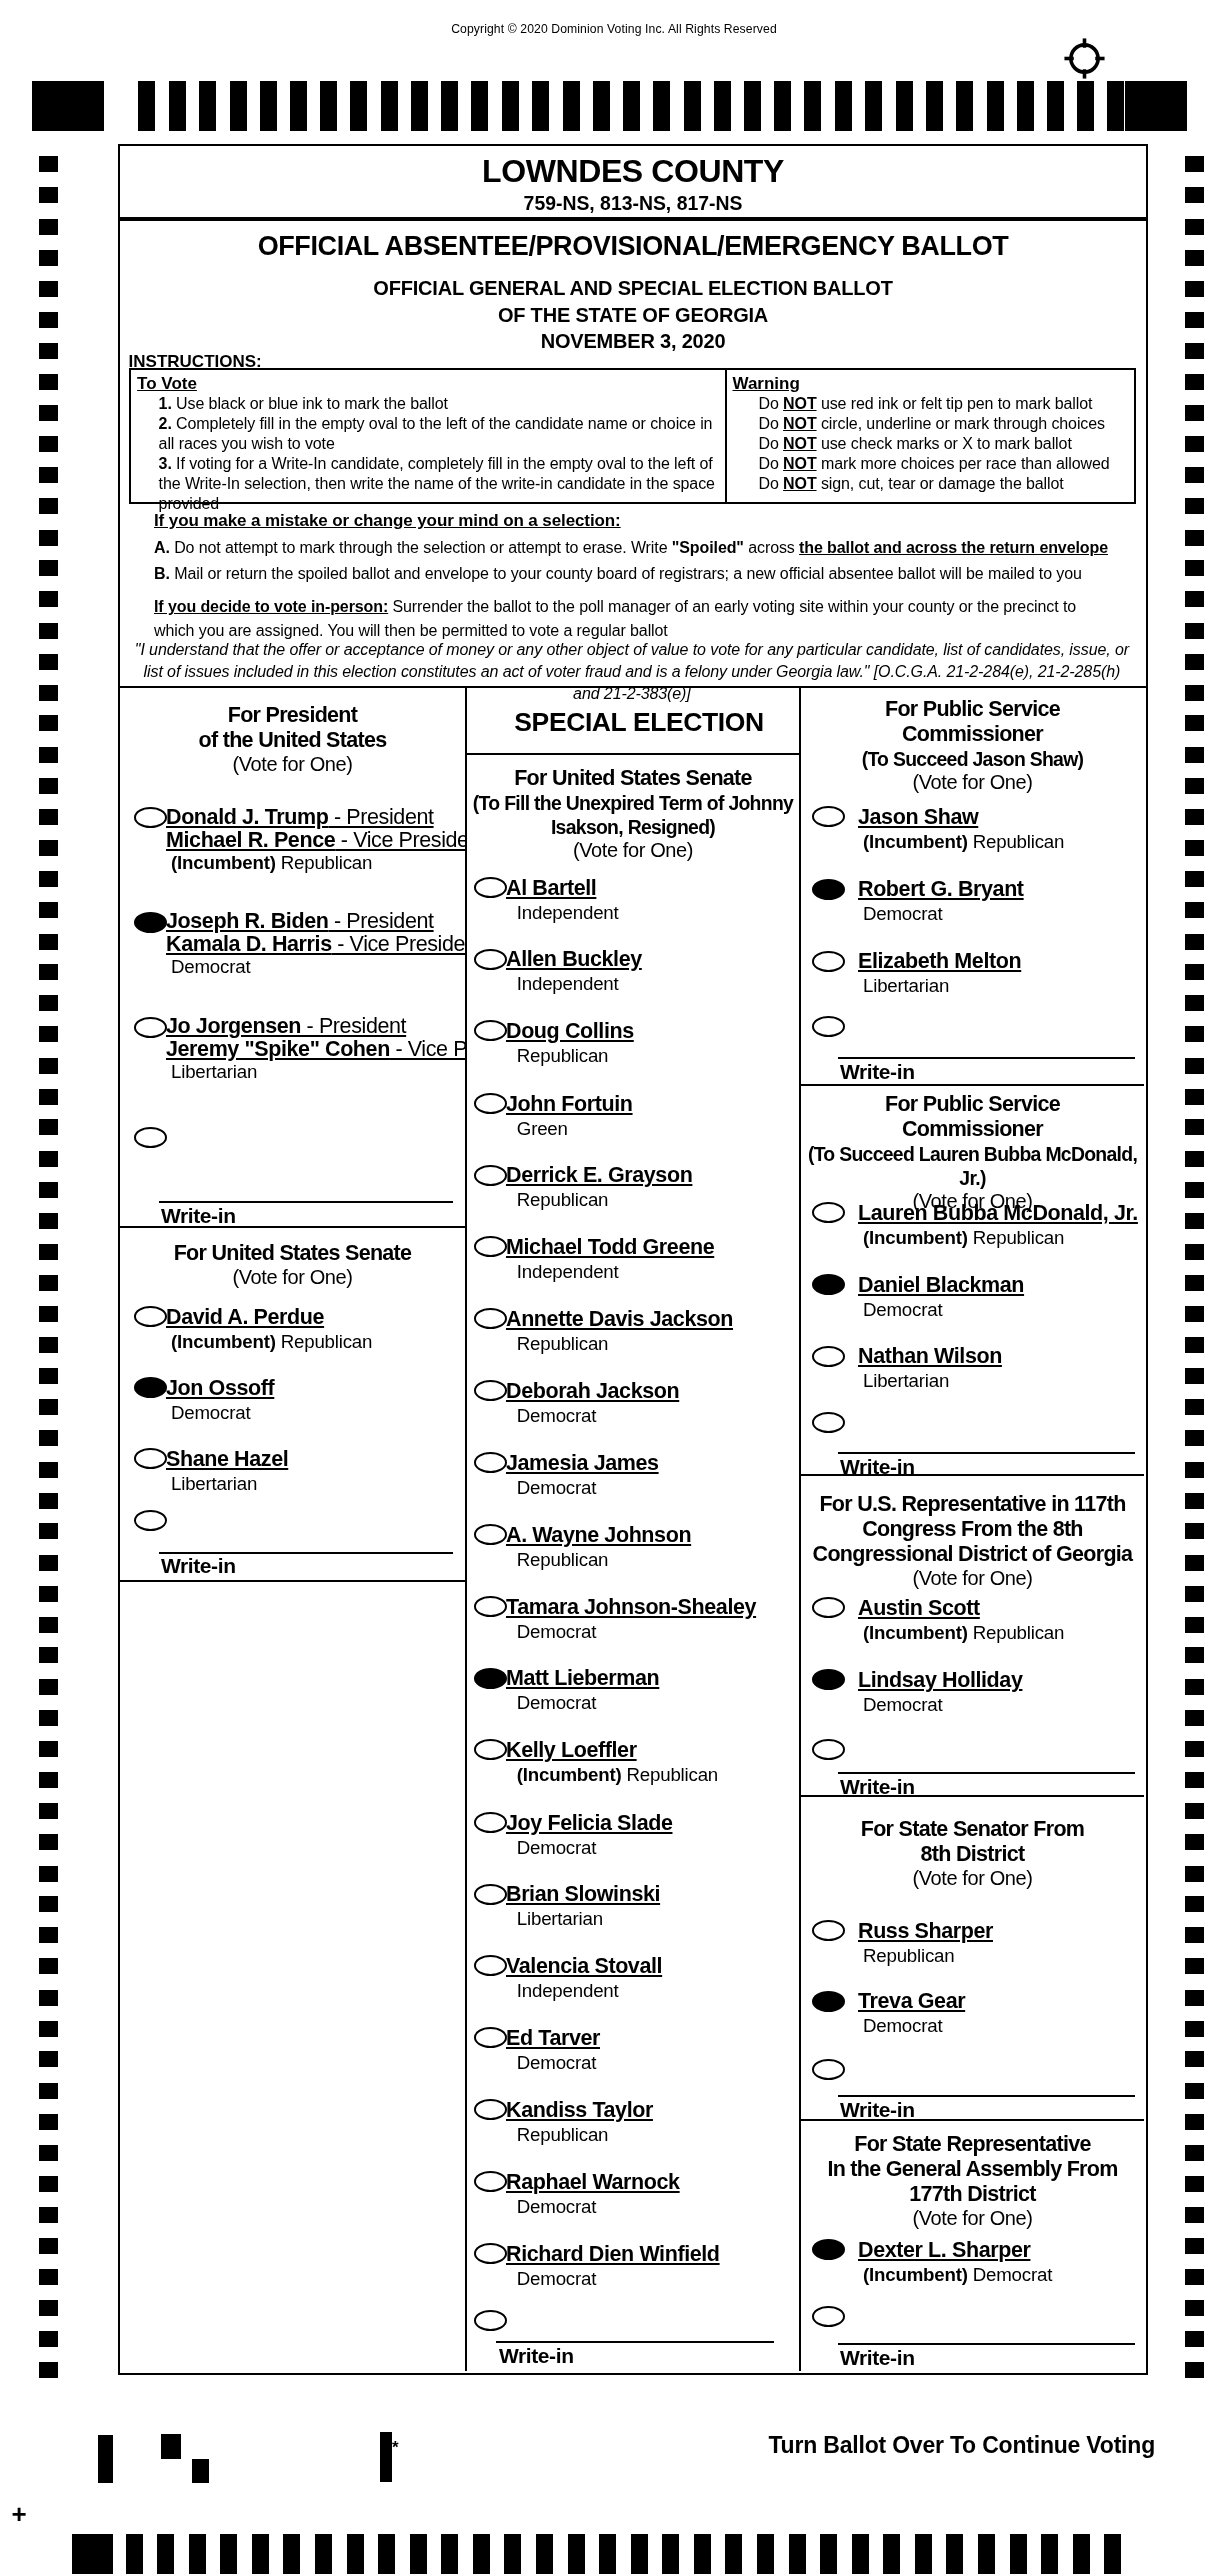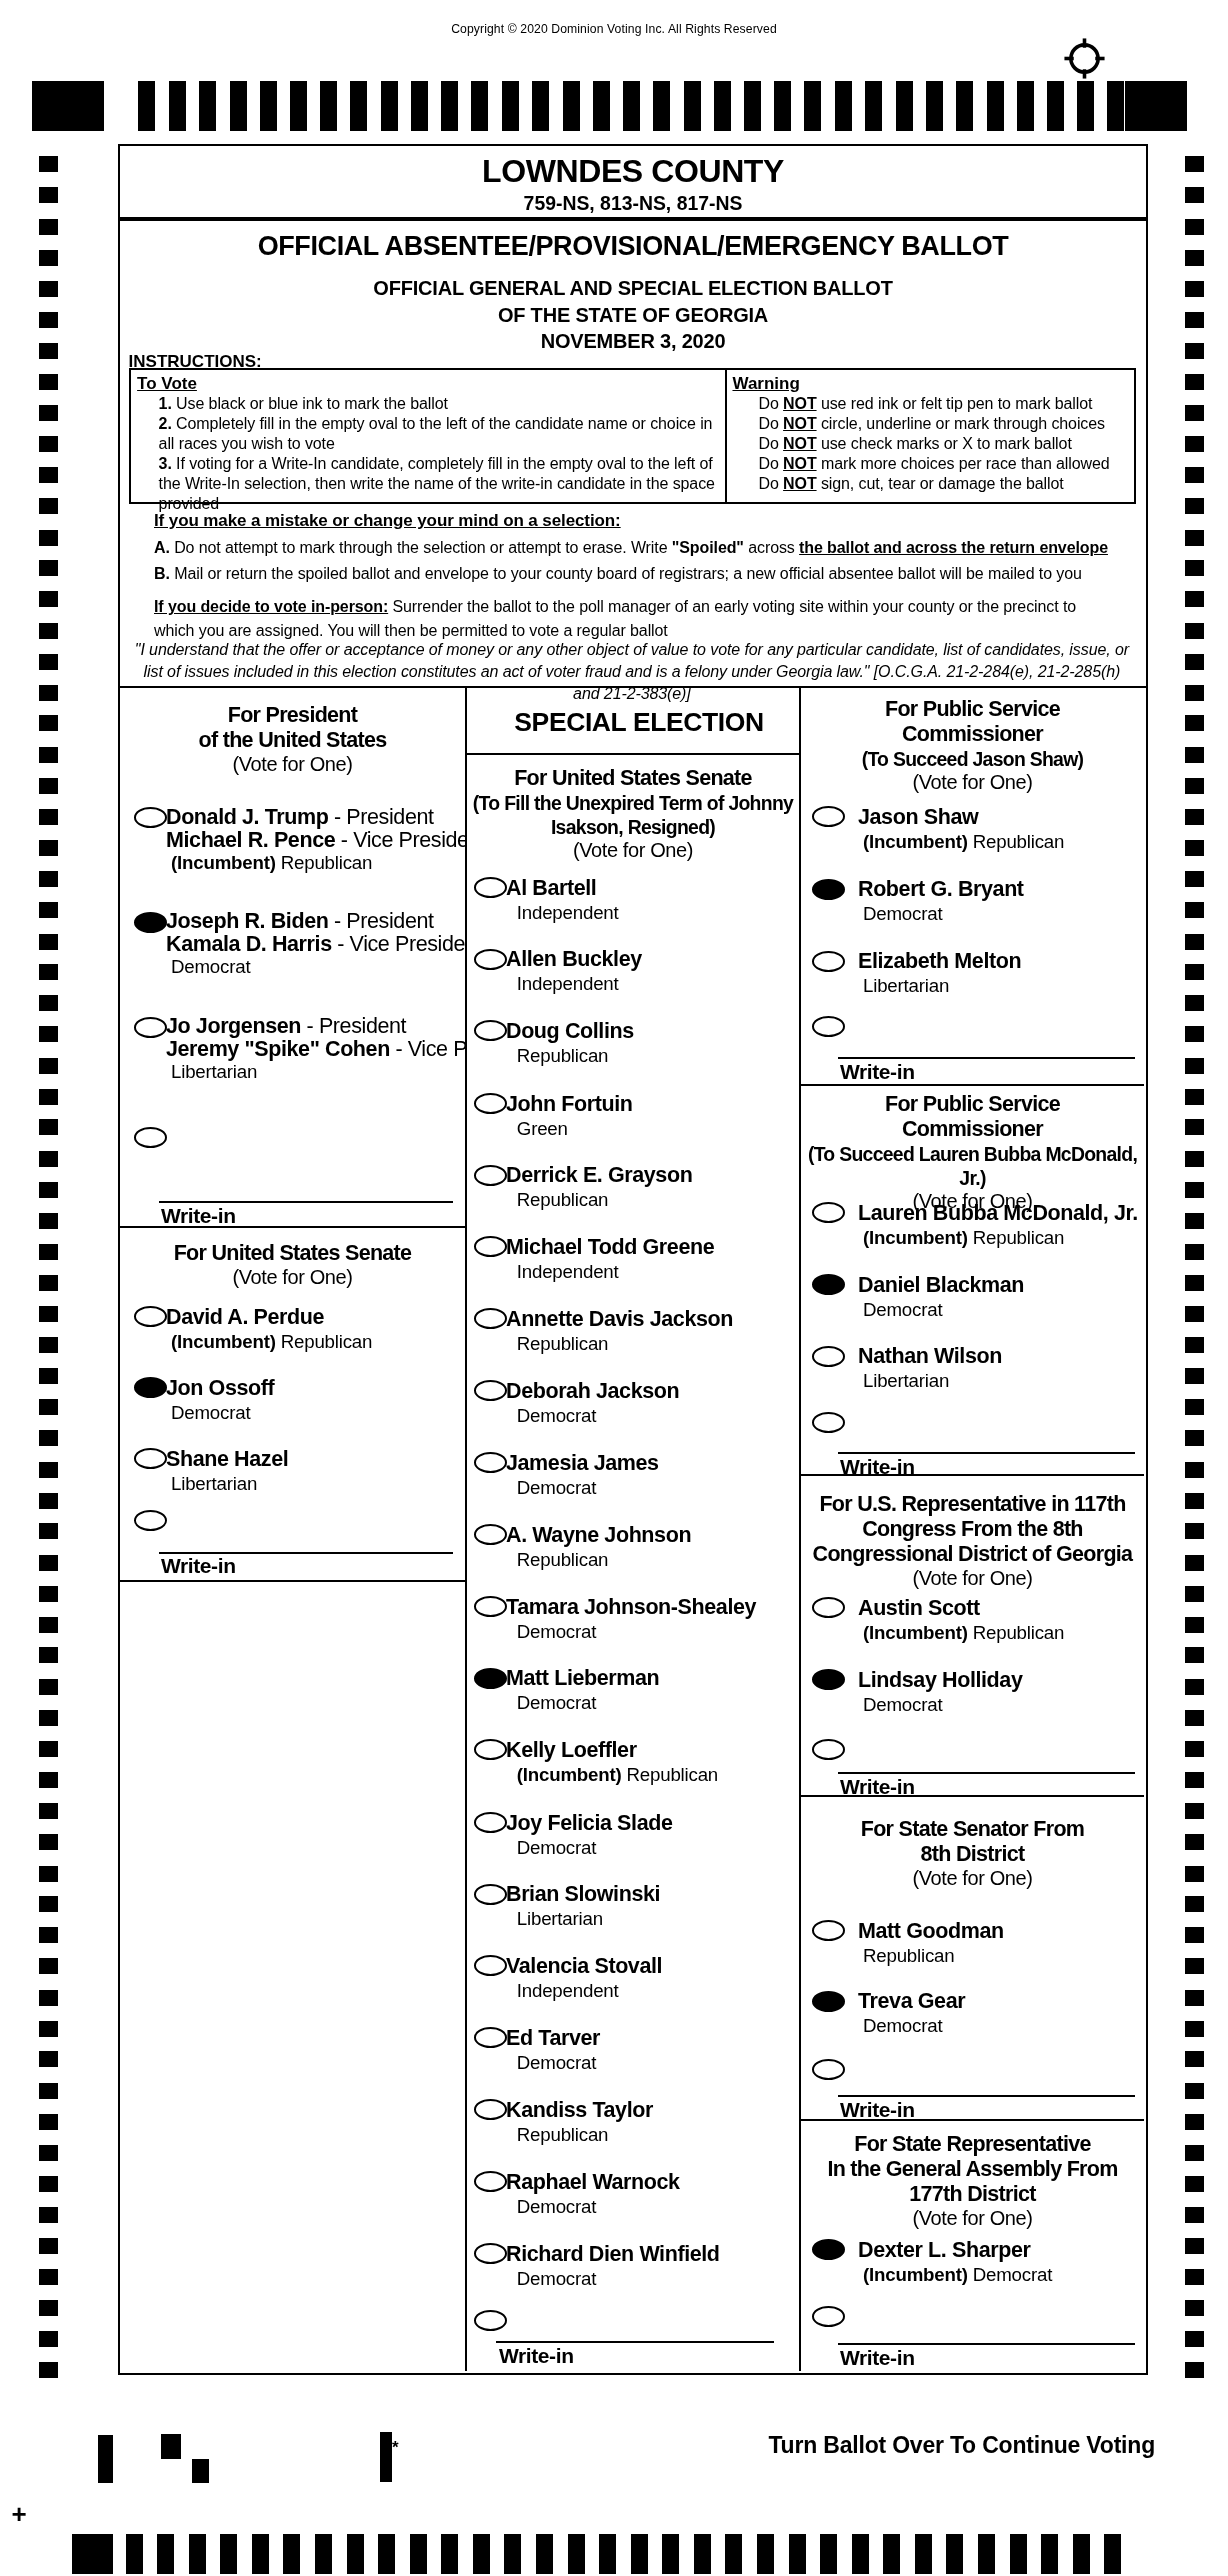--- a/index.html
+++ b/index.html
@@ -43,21 +43,21 @@
           letter-spacing:-0.4px;padding-left:12px;}
   .race{position:absolute;border-bottom:2.9px solid #000;box-sizing:border-box;overflow:hidden;}
   .race.nb{border-bottom:none;}
   .rtitle{font-weight:bold;font-size:21.5px;line-height:25px;letter-spacing:-0.7px;text-align:center;}
   .rsub{font-size:19.4px;line-height:24px;letter-spacing:-0.7px;text-align:center;font-weight:bold;}
   .rvote{font-size:20px;line-height:22px;text-align:center;letter-spacing:-0.4px;}
   .oval{position:absolute;width:33px;height:21px;border:2.2px solid #000;border-radius:50%;
         box-sizing:border-box;background:#fff;}
   .oval.filled{background:#000;}
   .ctext{position:absolute;}
-  .cname{font-size:21.5px;line-height:24.4px;letter-spacing:-0.4px;white-space:nowrap;}
+  .cname{font-size:21.5px;line-height:24.4px;letter-spacing:-0.4px;white-space:nowrap;text-decoration:underline;}
   .pres .cname{line-height:23px;}
   .nbold{font-weight:bold;}
   .crole{font-weight:normal;}
   .cparty{font-size:18.7px;line-height:21.5px;margin-top:1.4px;letter-spacing:-0.2px;white-space:nowrap;}
   .pres .cparty{margin-top:0px;}
   .inc{font-weight:bold;}
   .wline{position:absolute;border-top:2.2px solid #000;}
   .wlabel{position:absolute;font-weight:bold;font-size:21px;letter-spacing:-0.4px;}
   .turn{position:absolute;right:73px;top:2432px;font-size:23px;font-weight:bold;
         letter-spacing:-0.2px;}
@@ -583,21 +583,21 @@
         <div class="wlabel" style="left: 39px; top: 299px;">Write-in</div>
       </div>
       <div class="race" style="left: 681px; top: 1109px; width: 343px; height: 324px;">
         <div class="rhead" style="padding-top: 20px;">
           <div class="rtitle">For State Senator From</div>
           <div class="rtitle">8th District</div>
           <div class="rvote">(Vote for One)</div>
         </div>
         <div class="oval" style="left: 10.8px; top: 123px;"></div>
         <div class="ctext" style="left: 57px; top: 122px;">
-          <div class="cname"><span class="nbold">Matt Goodman</span></div>
+          <div class="cname"><span class="nbold">Russ Sharper</span></div>
           <div class="cparty" style="padding-left: 5px;"><span>Republican</span></div>
         </div>
         <div class="oval filled" style="left: 10.8px; top: 194px;"></div>
         <div class="ctext" style="left: 57px; top: 192px;">
           <div class="cname"><span class="nbold">Treva Gear</span></div>
           <div class="cparty" style="padding-left: 5px;"><span>Democrat</span></div>
         </div>
         <div class="oval" style="left: 10.8px; top: 262px;"></div>
         <div class="wline" style="left: 37px; top: 298px; width: 297px;"></div>
         <div class="wlabel" style="left: 39px; top: 301px;">Write-in</div>

